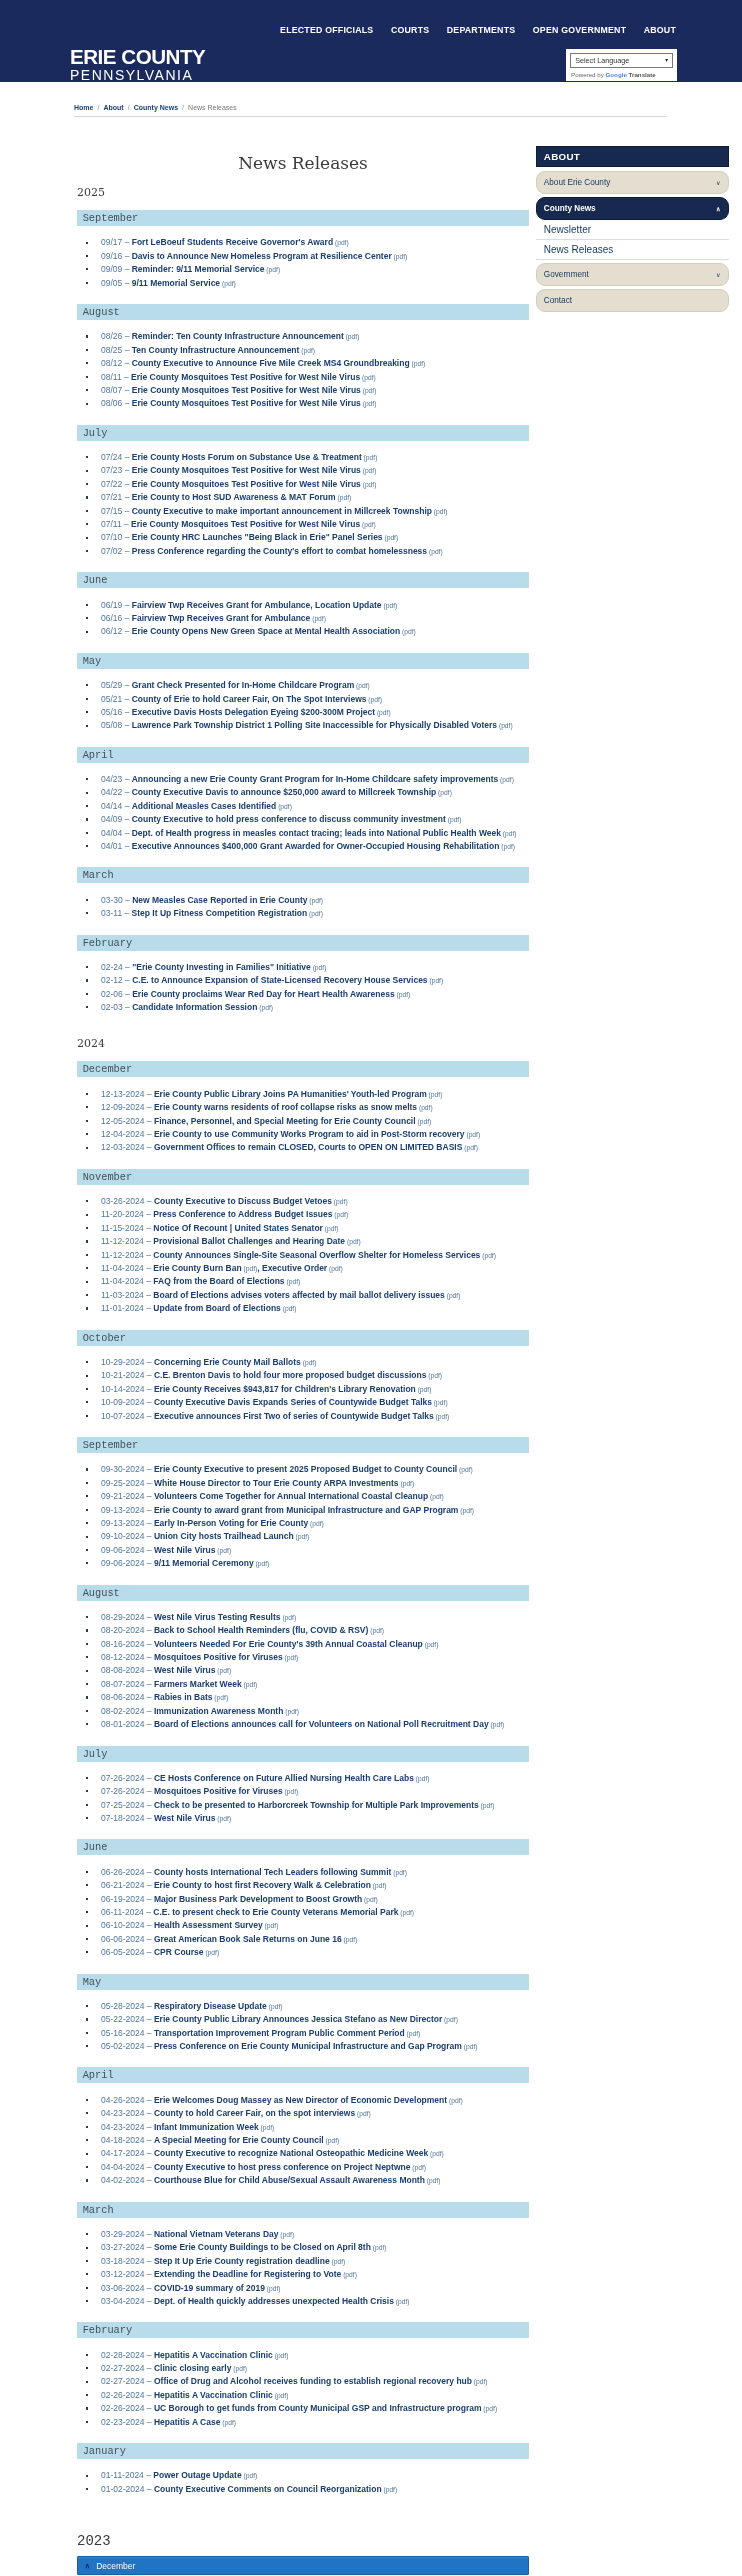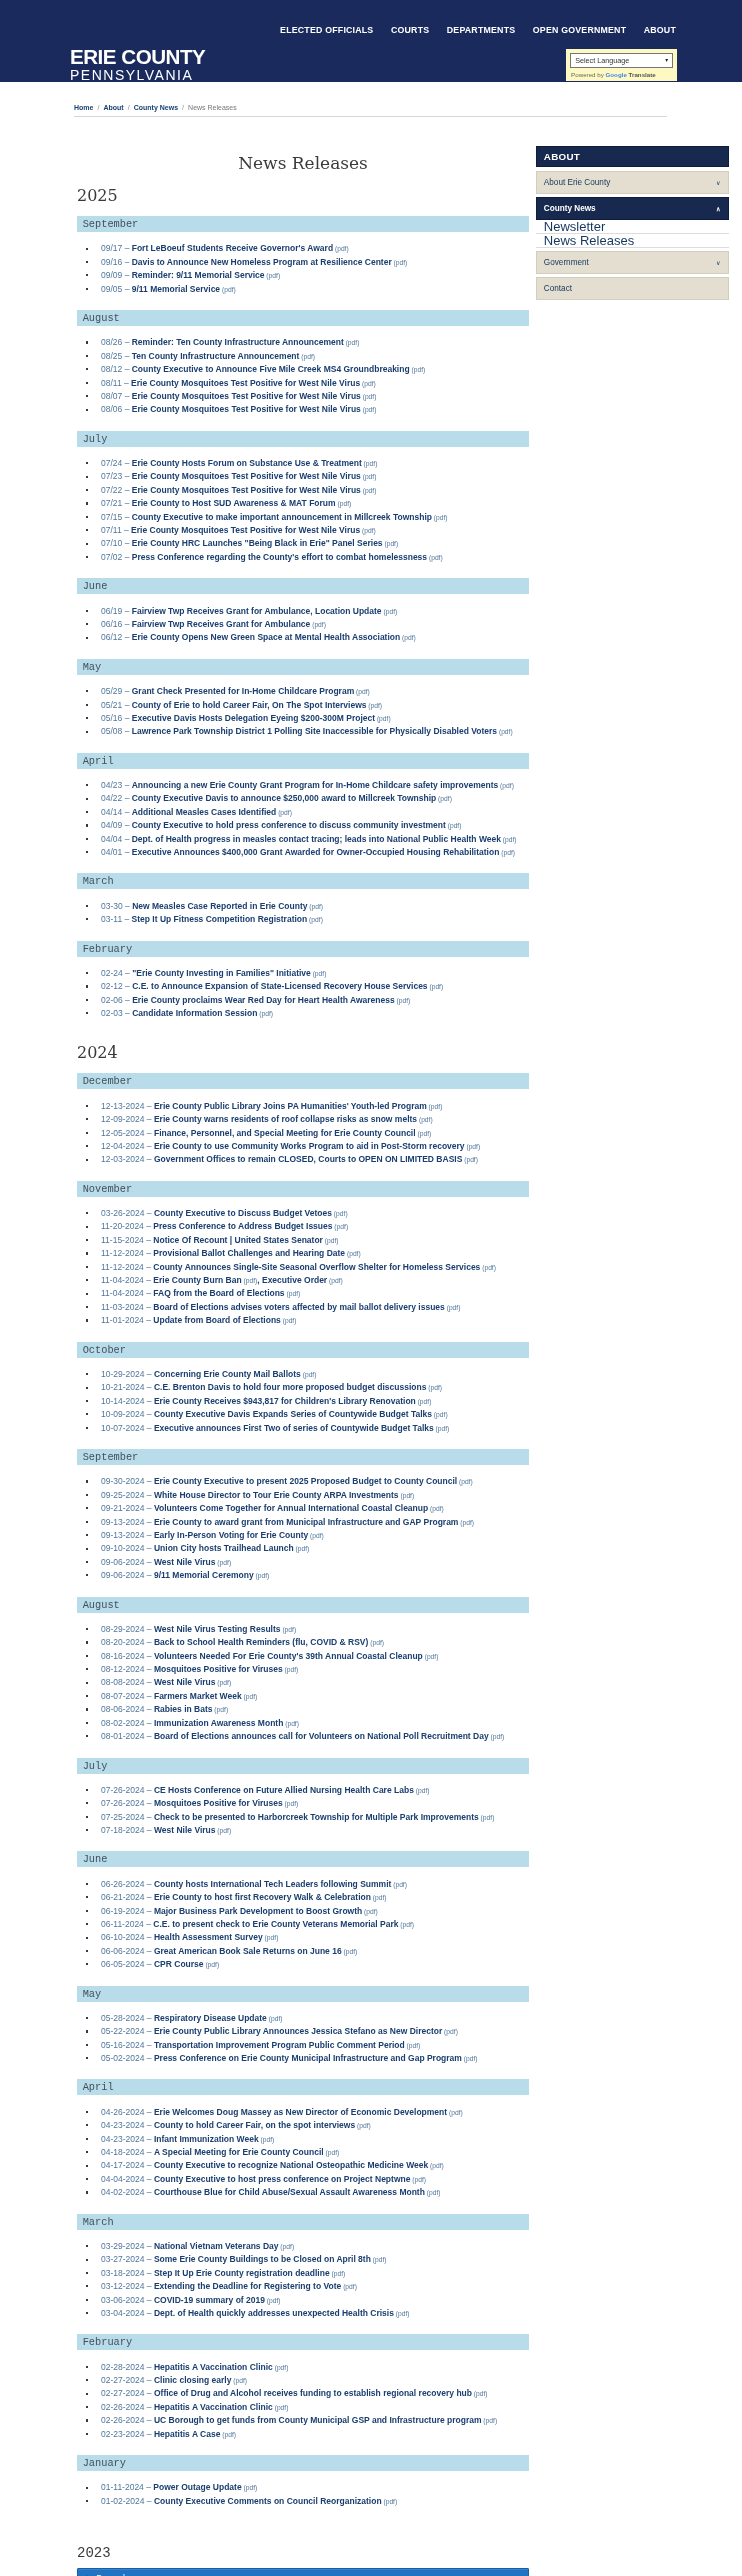--- a/index.html
+++ b/index.html
@@ -5,21 +5,21 @@
   * { box-sizing: border-box; margin: 0; padding: 0; }
   body { width: 742px; margin: 0 auto; background: #fff; font-family: "Liberation Sans", sans-serif; }
 
   
   .site-header { position: relative; height: 82px; background: #1a2a5c; color: #fff; }
   .logo-block { position: absolute; left: 70px; top: 14.4px; cursor: pointer; }
   .logo-line1 { font-family: "Liberation Sans", sans-serif; font-weight: bold; font-size: 20.6px; letter-spacing: -0.5px; line-height: 20.6px; margin-top: 33px; }
   .logo-line2 { font-family: "Liberation Sans", sans-serif; font-weight: normal; font-size: 14px; letter-spacing: 1.5px; line-height: 14.4px; }
   .main-nav { position: absolute; right: 66px; top: 25px; display: flex; gap: 17.5px; }
   .main-nav .nav-item { color: #fff; font-weight: bold; font-size: 8.8px; letter-spacing: 0.2px; cursor: pointer; white-space: nowrap; }
-  .translate-panel { position: absolute; right: 65px; top: 49px; width: 111px; background: #fef9c3; padding: 3.6px 4.1px 3.1px; }
+  .translate-panel { position: absolute; right: 65px; top: 49px; width: 111px; background: #ffffff; padding: 3.6px 4.1px 3.1px; }
   .lang-select { width: 103px; height: 15.5px; border: 0.5px solid #777; background: #fff; color: #333;
                  font-size: 7.2px; display: flex; align-items: center; justify-content: space-between; padding: 0 4.1px; cursor: pointer; }
   .lang-caret { font-size: 5.7px; color: #222; }
   .powered-row { font-size: 6.2px; color: #666; margin-top: 3.1px; padding-left: 1px; }
   .powered-google { color: #4285f4; font-weight: bold; }
   .powered-translate { color: #555; font-weight: bold; }
 
   
   .breadcrumb-wrap { padding: 21.6px 75px 0 74px; }
   .breadcrumb { font-size: 7px; color: #8a8a8a; }
@@ -29,21 +29,21 @@
   .breadcrumb-rule { border: none; border-top: 0.5px solid #d6d6d6; margin-top: 5.2px; }
 
   
   .main-wrap { display: flex; align-items: flex-start; padding: 0 13.4px 0 77px; }
   .content-col { width: 452px; }
   .sidebar-col { width: 193px; margin-left: 6.7px; padding-top: 29px; }
 
   
   .page-title { font-family: "DejaVu Serif", serif; font-weight: 400; font-size: 17px; color: #3b3b3b;
                 text-align: center; padding-top: 36px; }
-  .year-h { font-family: "DejaVu Serif", serif; font-weight: 400; font-size: 16px; color: #3a3a3a; margin: 23px 0 -3.1px; }
+  .year-h { font-family: "DejaVu Serif", serif; font-weight: 400; font-size: 11px; color: #3a3a3a; margin: 23px 0 -3.1px; }
   .year-h.first { margin-top: 13.4px; }
   .month-bar { background: #b9dcea; height: 16px; display: flex; align-items: center; padding-left: 5.7px; margin: 14px 0 10.3px; }
   .month-bar .month-label { font-family: Liberation Mono, monospace; font-size: 10.3px; color: #42505a; }
   .news-list { list-style: none; margin: 0; padding: 0; }
   .news-item { position: relative; padding-left: 24px; line-height: 12.4px; font-size: 8.5px; }
   .news-item::before { content: ""; position: absolute; left: 8.8px; top: 5.2px; width: 2.1px; height: 2.1px; background: #2e3c50; }
   .news-date { color: #50759b; }
   .news-link { color: #1a3e6f; font-weight: bold; text-decoration: none; cursor: pointer; }
   .pdf-label { color: #50759b; font-size: 6.7px; }
   .link-pre { color: #1a3e6f; font-weight: bold; }
@@ -54,26 +54,26 @@
   .acc-bar { height: 19.6px; background: #2173c4; border: 0.5px solid #1a5f9e; border-radius: 1px;
              box-shadow: inset 0 0.5px 0 rgba(255,255,255,0.22); margin-bottom: 2.1px;
              display: flex; align-items: center; padding: 0 6.7px; gap: 6.2px; cursor: pointer; }
   .acc-chevron { color: #17294e; font-weight: bold; font-size: 7.2px; line-height: 7.2px; }
   .acc-label { color: #ffffff; font-size: 8.5px; }
 
   
   .sb-header { background: #17294f; border: 0.5px solid #101d3a; color: #fff; font-weight: bold; font-size: 9.8px;
                letter-spacing: 0.3px; padding: 4.1px 7.2px 4.6px; }
   .sb-item { display: flex; align-items: center; justify-content: space-between; padding: 0 7.2px;
-             height: 23px; margin-top: 3.1px; cursor: pointer; font-size: 8.2px; }
+             height: 23px; margin-top: 3.1px; cursor: pointer; font-size: 8.2px; border-radius: 9px; }
   .sb-item.beige { background: #e3decf; border: 0.5px solid #d2cdbd; color: #17365e; }
   .sb-item.navy  { background: #17294f; border: 0.5px solid #101d3a; color: #fff; font-weight: bold; }
   .sb-chev { font-size: 6.2px; }
-  .sb-sub { border-bottom: 0.5px solid #dcdcdc; padding: 0 8.2px; height: 14px; display: flex; align-items: center;
-            color: #17365e; font-size: 13px; cursor: pointer; }
+  .sb-sub { border-bottom: 0.5px solid #dcdcdc; padding: 0 8.2px; height: 20px; display: flex; align-items: center;
+            color: #17365e; font-size: 10px; cursor: pointer; }
   .sb-sub:first-of-type { margin-top: 2.1px; }
 </style>
 </head>
 <body>
 
 <header class="site-header">
   <div class="logo-block">
     <div class="logo-line1">ERIE COUNTY</div>
     <div class="logo-line2">PENNSYLVANIA</div>
   </div>

